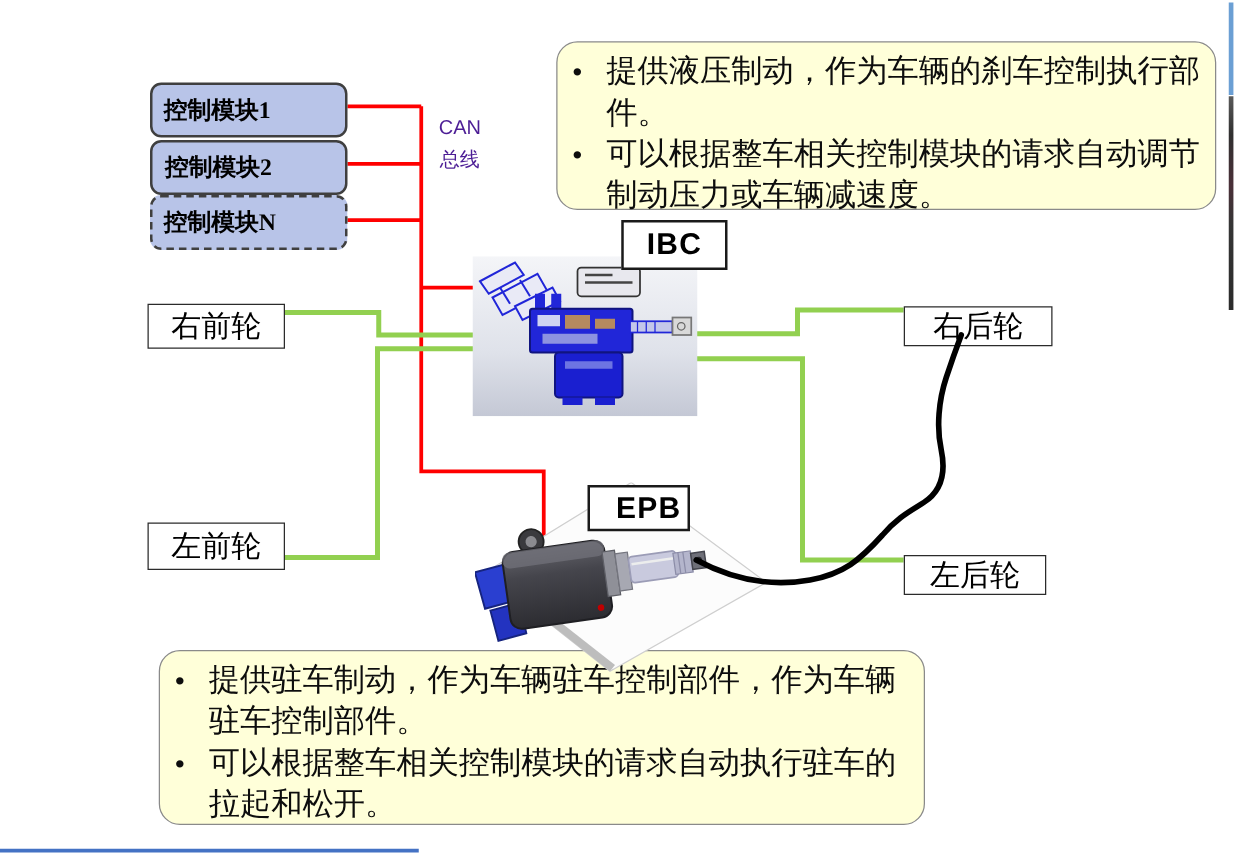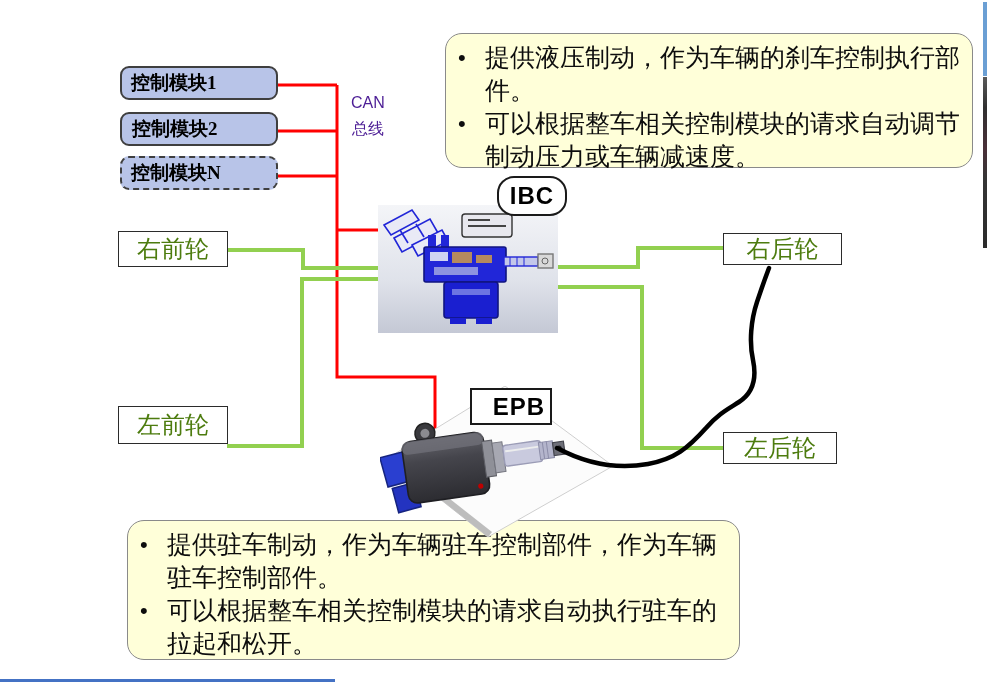--- a/index.html
+++ b/index.html
@@ -14,21 +14,21 @@
 
   
   #wires-under{position:absolute;left:0;top:0;z-index:1;}
   #wires-over{position:absolute;left:0;top:0;z-index:6;pointer-events:none;}
   .w-red{stroke:var(--can_red,#ff0000);stroke-width:3;fill:none;}
   .w-green{stroke:var(--hydraulic_green,#92d050);stroke-width:4;fill:none;}
   .w-black{stroke:var(--cable_black,#000);stroke-width:4.5;fill:none;stroke-linecap:round;}
 
   
   .module{
-    z-index:4;width:158px;height:34px;box-sizing:border-box;
+    z-index:4;width:158px;height:44px;box-sizing:border-box;
     background:var(--module_fill,#b8c4e8);
     border:2px solid var(--module_border,#3f3f3f);
     border-radius:9px;
     display:flex;align-items:center;
     padding-left:9px;
     font-family:"Liberation Serif", serif;
     font-weight:bold;font-size:19px;color:#000;
   }
   .module.dashed{border-style:dashed;text-align:right;}
 
@@ -56,21 +56,21 @@
     display:flex;align-items:center;justify-content:center;
     font-weight:bold;font-size:24px;letter-spacing:1px;color:#000;
   }
 
   
   .wheel{
     z-index:5;box-sizing:border-box;background:#ffffff;
     border:1.6px solid #2b2b2b;
     display:flex;align-items:center;justify-content:center;
     font-family:"Liberation Serif", serif;
-    font-size:24px;color:#4d7c0f;
+    font-size:24px;color:#000000;margin-top:12px;
   }
 
   
   .compimg{z-index:2;}
   #epb-image{z-index:5;}
 
   
   .edge-blue{z-index:8;left:983px;top:2px;width:4px;height:74px;background:var(--edge_blue,#6b9fd4);}
   .edge-dark{z-index:8;left:983px;top:77px;width:4px;height:171px;
     background:linear-gradient(#5a5a5a 0%,#303030 18%,#4a3038 42%,#353535 60%,#2b2b2b 100%);}
@@ -209,21 +209,21 @@
 
       <rect x="175" y="67" width="11" height="13" fill="#6e6f78" stroke="#44454e" stroke-width="1.2"></rect>
       <circle cx="181" cy="73" r="2.4" fill="#26262c"></circle>
     </g>
   </svg>
 
   <svg id="wires-over" width="987" height="683" viewBox="0 0 987 683">
     <path class="w-black" d="M557,448 C585,463 615,470 648,464 C675,459 688,448 706,428 C718,414 728,409 739,402 C753,393 757,379 753,360 C749,342 751,320 757,302 C762,287 766,276 769,268"></path>
   </svg>
 
-  <div class="abs tag" style="left:497px;top:176px;width:70px;height:40px;border-radius:17px;">
+  <div class="abs tag" style="left:497px;top:176px;width:85px;height:40px;">
     <span>IBC</span>
   </div>
   <div class="abs tag" style="left:470px;top:388px;width:82px;height:37px;padding-left:16px;">
     <span>EPB</span>
   </div>
 
   <div class="abs wheel" style="left:118px;top:231px;width:110px;height:36px;">
     <span>右前轮</span>
   </div>
   <div class="abs wheel" style="left:118px;top:406px;width:110px;height:38px;">

